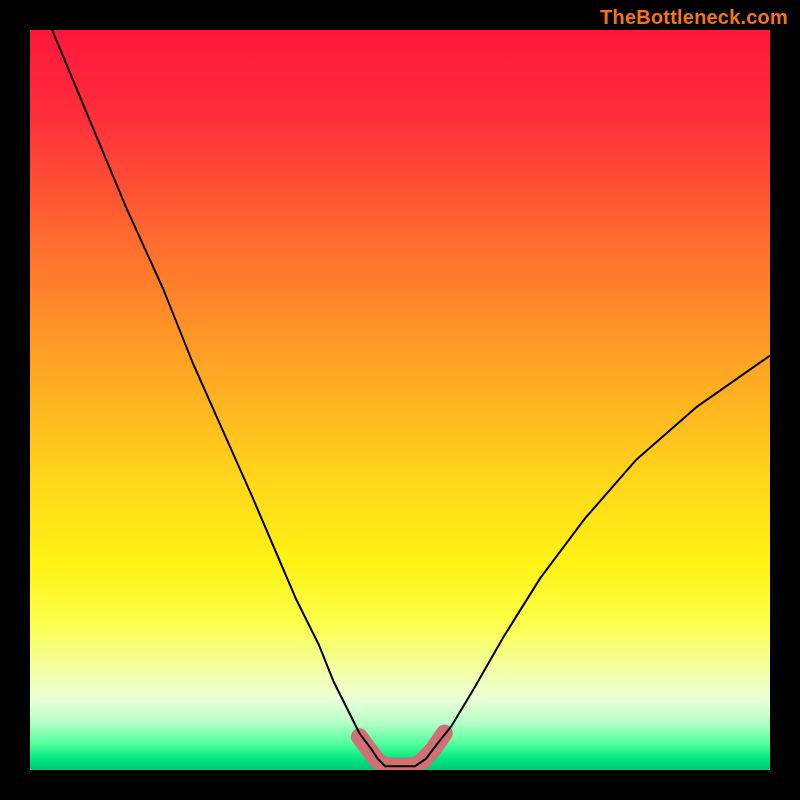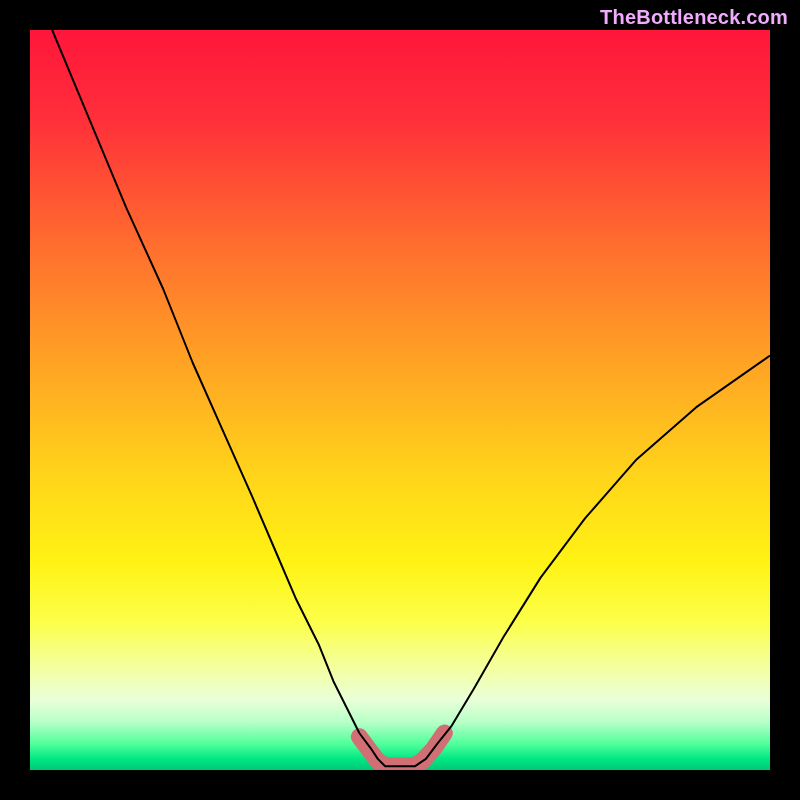--- a/index.html
+++ b/index.html
@@ -23,21 +23,21 @@
     position: absolute;
     left: 0;
     top: 0;
     width: 740px;
     height: 740px;
   }
   .watermark {
     position: absolute;
     top: 6px;
     right: 12px;
-    color: #f0abfc;
+    color: #f97316;
     font-size: 20px;
     font-weight: 600;
     letter-spacing: 0.2px;
     pointer-events: none;
   }
 </style>
 </head>
 <body>
 
 <div class="frame">

